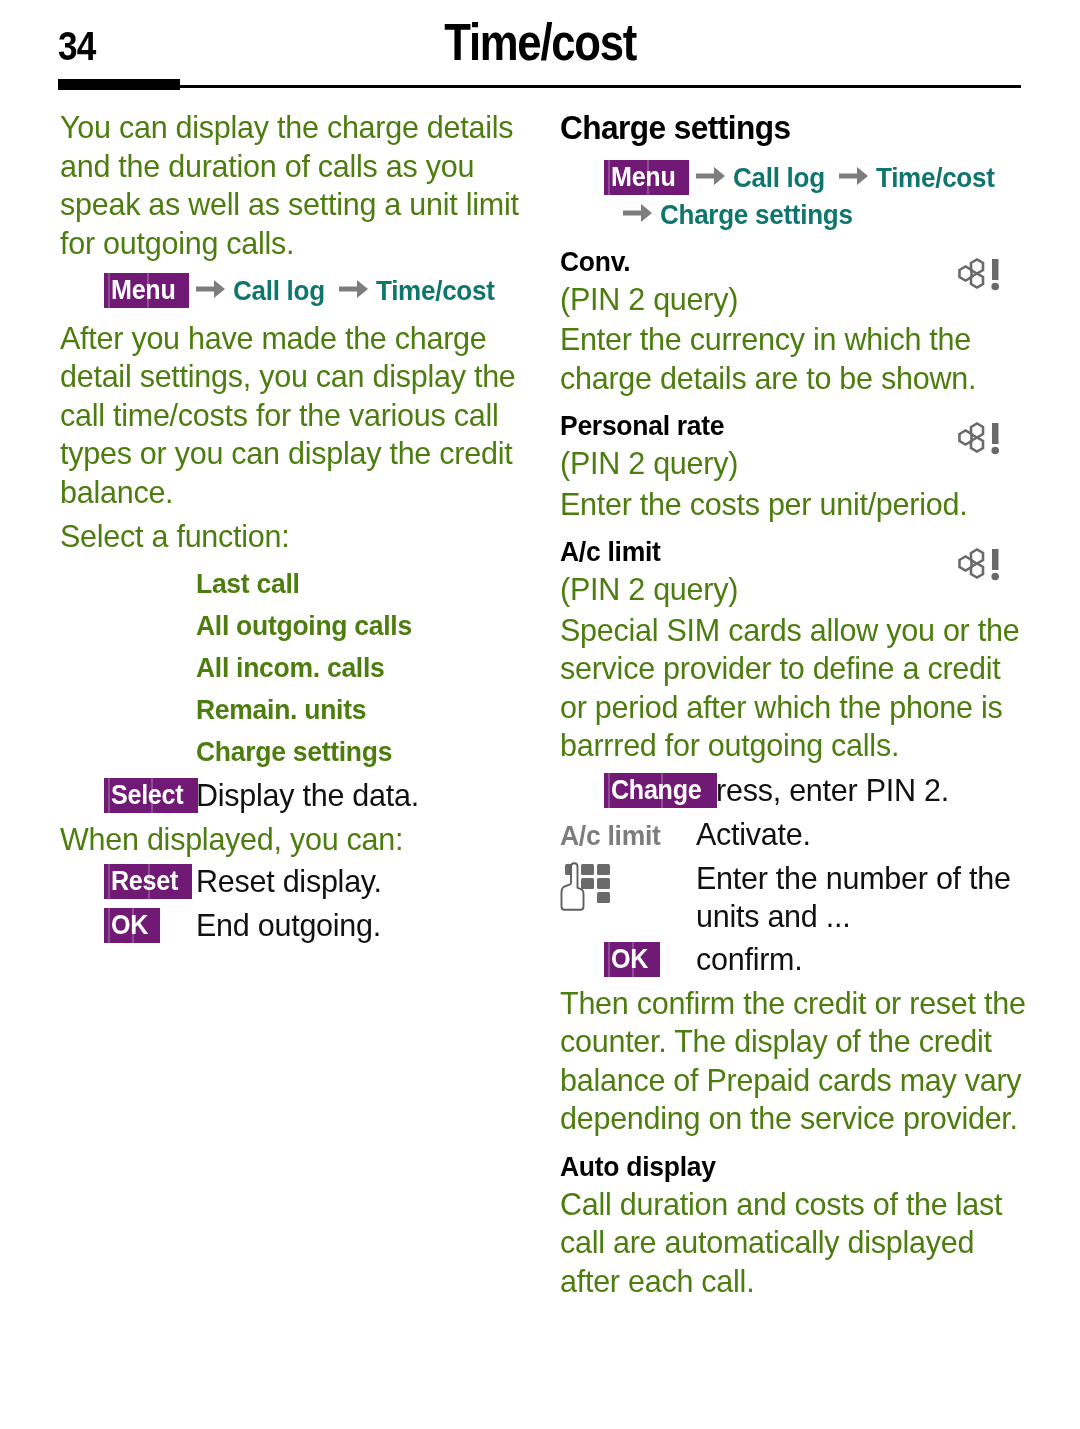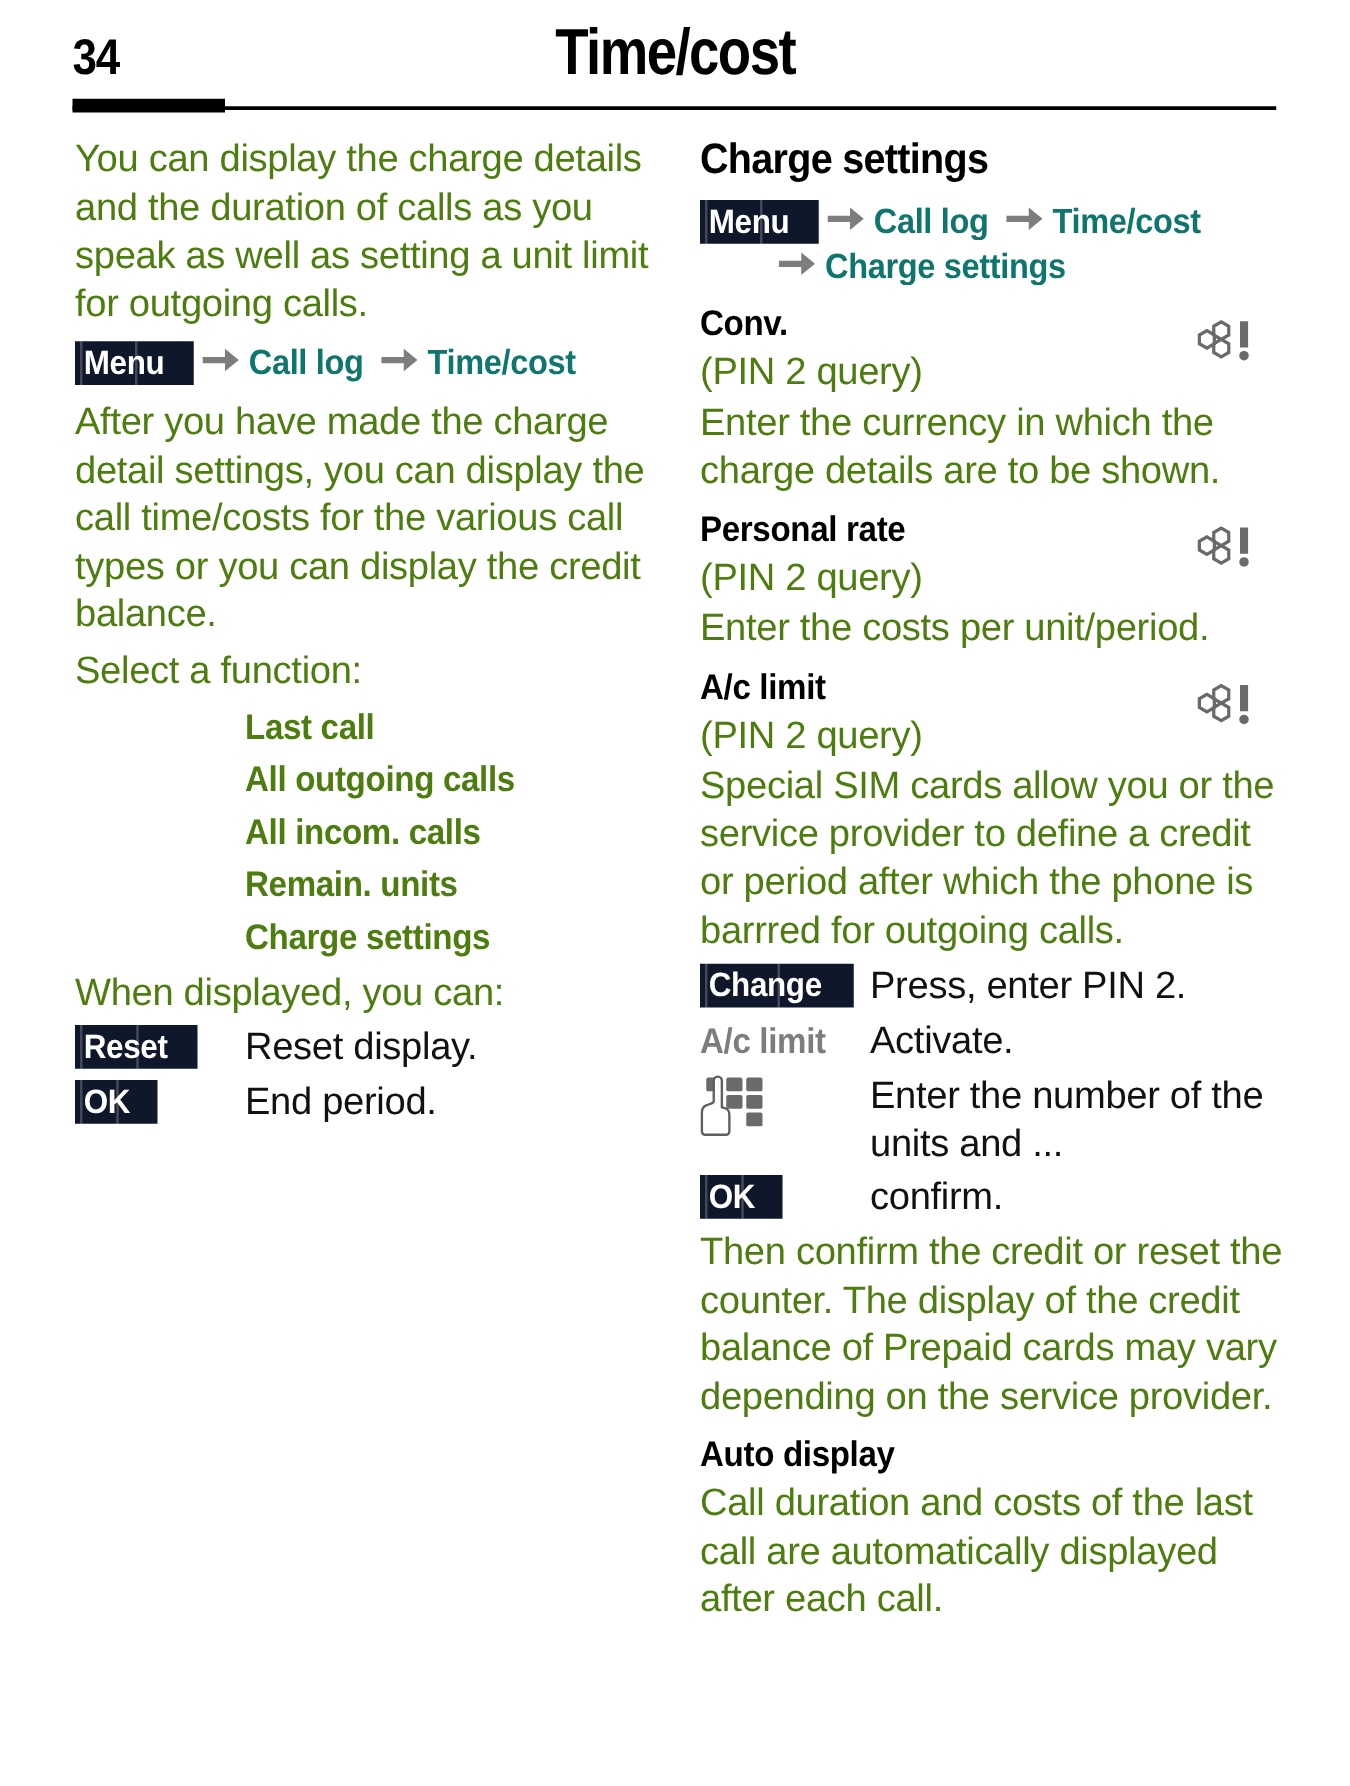--- a/index.html
+++ b/index.html
@@ -132,30 +132,31 @@
     vertical-align: middle;
     margin: 0 7px 0 7px;
     position: relative;
     top: -2px;
   }
   .arrow svg { display: block; }
 
   
   .softkey {
     display: inline-block;
-    background: #0f172a;
+    background: #701a75;
     color: #ffffff;
     font-size: 27px;
     font-weight: bold;
     letter-spacing: -0.3px;
-    padding: 3px 19px 4px 7px;
+    padding: 3px 9px 4px 7px;
     line-height: 28px;
     vertical-align: middle;
     position: relative;
     box-sizing: border-box;
+    margin-left: 44px;
   }
   .softkey .txt { display:inline-block; transform: scaleX(0.93); transform-origin:left; position: relative; z-index:2; }
   .softkey::before {
     content: "";
     position: absolute;
     left: 4px; top: 0; bottom: 0;
     width: 2px;
     background: rgba(255,255,255,0.22);
     z-index: 1;
   }
@@ -258,35 +259,41 @@
     <p class="body-text tight">Select a function:</p>
 
     <div class="option-list">
       <div class="option-item"><span>Last call</span></div>
       <div class="option-item"><span>All outgoing calls</span></div>
       <div class="option-item"><span>All incom. calls</span></div>
       <div class="option-item"><span>Remain. units</span></div>
       <div class="option-item"><span>Charge settings</span></div>
     </div>
 
+    <div class="kv-row">
+      <div class="kv-key">
+        <span class="softkey"><span class="txt">Select</span></span>
+      </div>
+      <div class="kv-desc">Display the data.</div>
+    </div>
 
     <p class="body-text tight">When displayed, you can:</p>
 
     <div class="kv-row">
       <div class="kv-key">
         <span class="softkey"><span class="txt">Reset</span></span>
       </div>
       <div class="kv-desc">Reset display.</div>
     </div>
 
     <div class="kv-row">
       <div class="kv-key">
         <span class="softkey"><span class="txt">OK</span></span>
       </div>
-      <div class="kv-desc">End period.</div>
+      <div class="kv-desc">End outgoing.</div>
     </div>
 
   </div>
 
   <div class="col col-right">
 
     <h2 class="sec-heading"><span>Charge settings</span></h2>
 
     <div class="navpath">
       <div class="line1"><span class="softkey"><span class="txt">Menu</span></span><span class="arrow"><svg width="30" height="22" viewBox="0 0 30 22">

